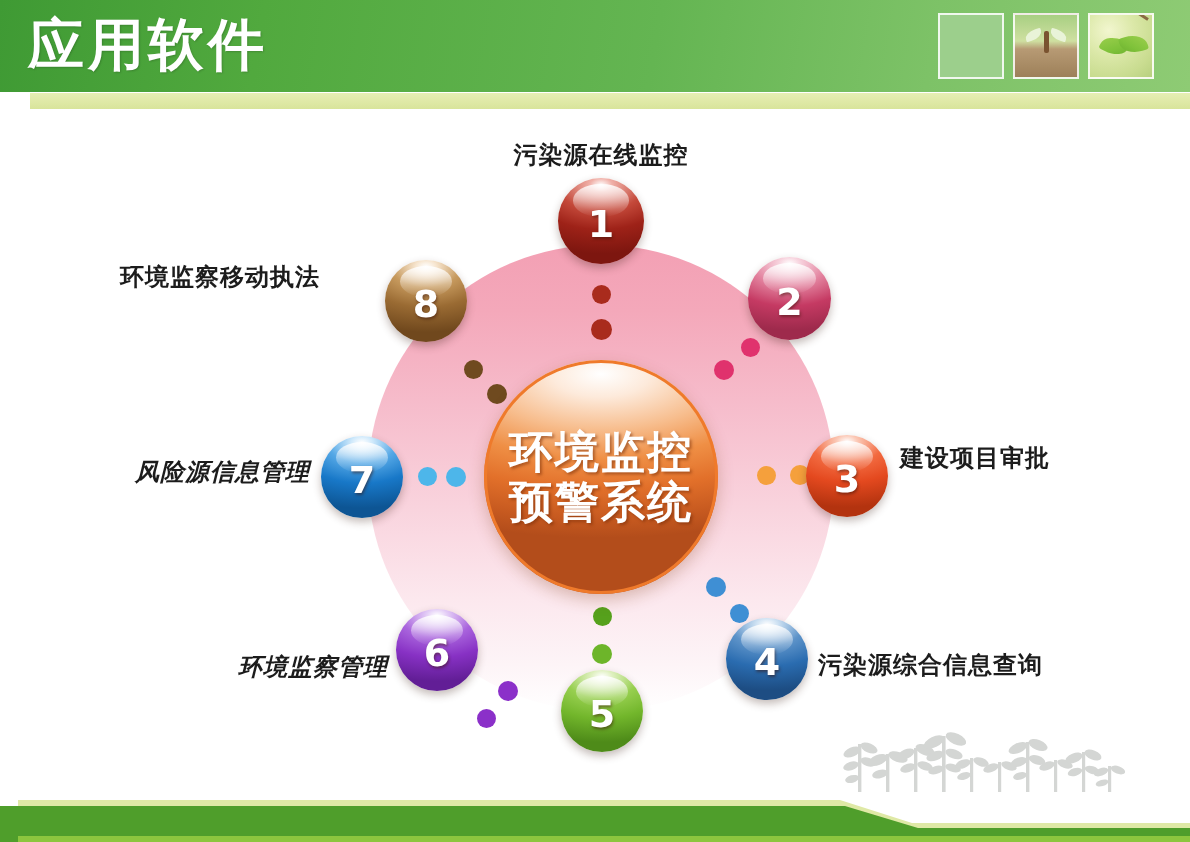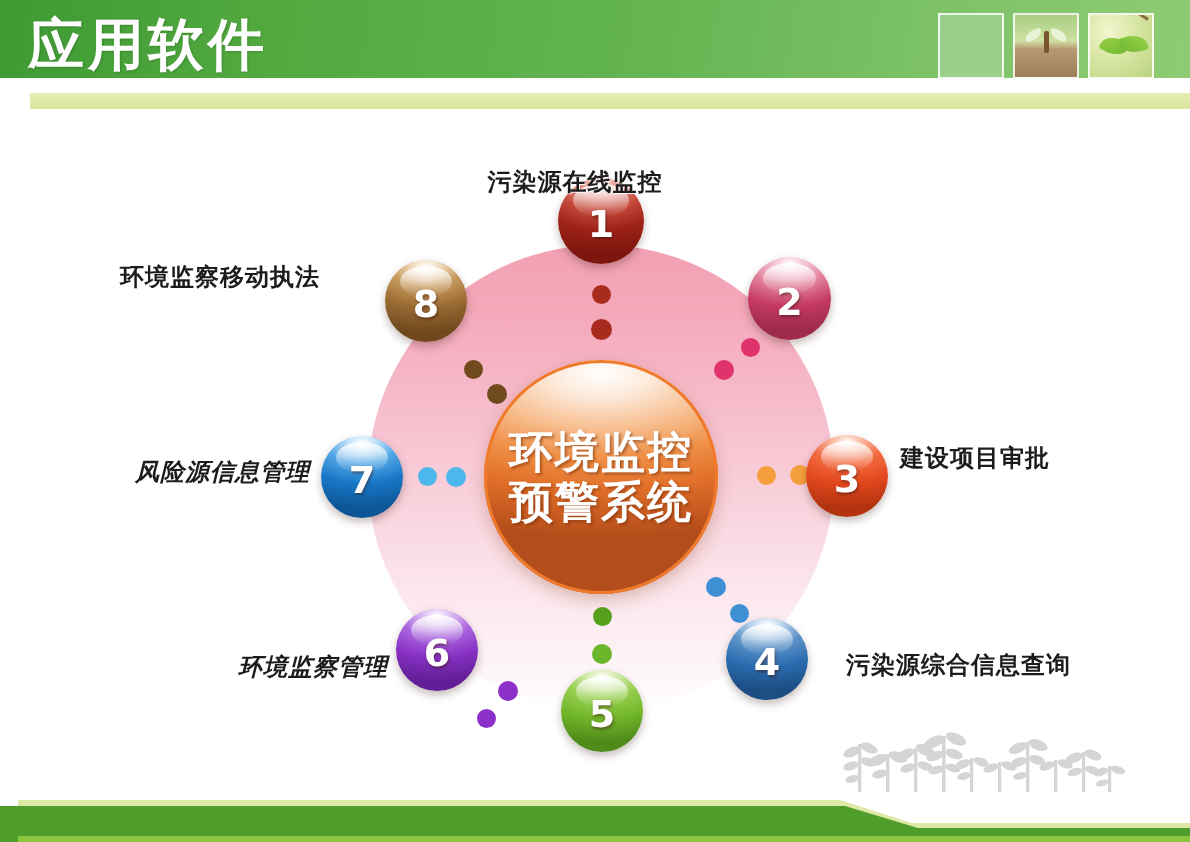--- a/index.html
+++ b/index.html
@@ -13,21 +13,21 @@
     overflow: hidden;
     font-family: "DejaVu Sans", "Liberation Sans", sans-serif;
     position: relative;
   }
 
   
   #header {
     position: absolute;
     left: 0; top: 0;
     width: 1190px;
-    height: 78px;
+    height: 92px;
     background: linear-gradient(100deg, #3f9a34 0%, #51a93e 22%, #64b552 55%, #7dc267 78%, #8ecb74 100%);
     overflow: hidden;
   }
   #header-title {
     position: absolute;
     left: 28px;
     top: 9px;
     font-size: 56px;
     font-weight: bold;
     color: #ffffff;
@@ -279,38 +279,38 @@
 
   <div id="center-node">
     <div class="ct-line">环境监控</div>
     <div class="ct-line">预警系统</div>
   </div>
 
   <div class="node" style="left:558px;top:68px;width:86px;height:86px;background:radial-gradient(ellipse 130% 80% at 50% 8%, #ffffff 0%, #f0b0a8 10%, #c4493a 38%, #9e2218 65%, #7d160f 100%);">
     <div class="gloss"></div>
     <span class="num">1</span>
   </div>
-  <div class="label align-center" style="left:414px;top:28px;width:322px;margin-top:27px;">污染源在线监控</div>
+  <div class="label align-center" style="left:440px;top:28px;width:322px;">污染源在线监控</div>
 
   <div class="node" style="left:748px;top:147px;width:83px;height:83px;background:radial-gradient(ellipse 130% 80% at 50% 8%, #ffffff 0%, #f7d2dd 10%, #e3839f 34%, #c53a63 64%, #9e2a4c 100%);">
     <div class="gloss"></div>
     <span class="num">2</span>
   </div>
 
   <div class="node" style="left:806px;top:325px;width:82px;height:82px;background:radial-gradient(ellipse 130% 80% at 50% 8%, #ffffff 0%, #fbc7b4 10%, #f26a40 34%, #e4491f 62%, #b3330f 100%);">
     <div class="gloss"></div>
     <span class="num">3</span>
   </div>
   <div class="label" style="left:900px;top:331px;">建设项目审批</div>
 
   <div class="node" style="left:726px;top:508px;width:82px;height:82px;background:radial-gradient(ellipse 130% 80% at 50% 8%, #ffffff 0%, #cfe2f3 10%, #5d93c9 34%, #2a6cb0 64%, #1d4d83 100%);">
     <div class="gloss"></div>
     <span class="num">4</span>
   </div>
-  <div class="label" style="left:818px;top:538px;margin-left:28px;">污染源综合信息查询</div>
+  <div class="label" style="left:818px;top:538px;">污染源综合信息查询</div>
 
   <div class="node" style="left:561px;top:560px;width:82px;height:82px;background:radial-gradient(ellipse 130% 80% at 50% 8%, #ffffff 0%, #dff0c0 10%, #97cf4f 34%, #72b62b 64%, #4e8b19 100%);">
     <div class="gloss"></div>
     <span class="num">5</span>
   </div>
 
   <div class="node" style="left:396px;top:499px;width:82px;height:82px;background:radial-gradient(ellipse 130% 80% at 50% 8%, #ffffff 0%, #e3ccf6 10%, #a964dd 34%, #8731c4 64%, #621e96 100%);">
     <div class="gloss"></div>
     <span class="num">6</span>
   </div>

